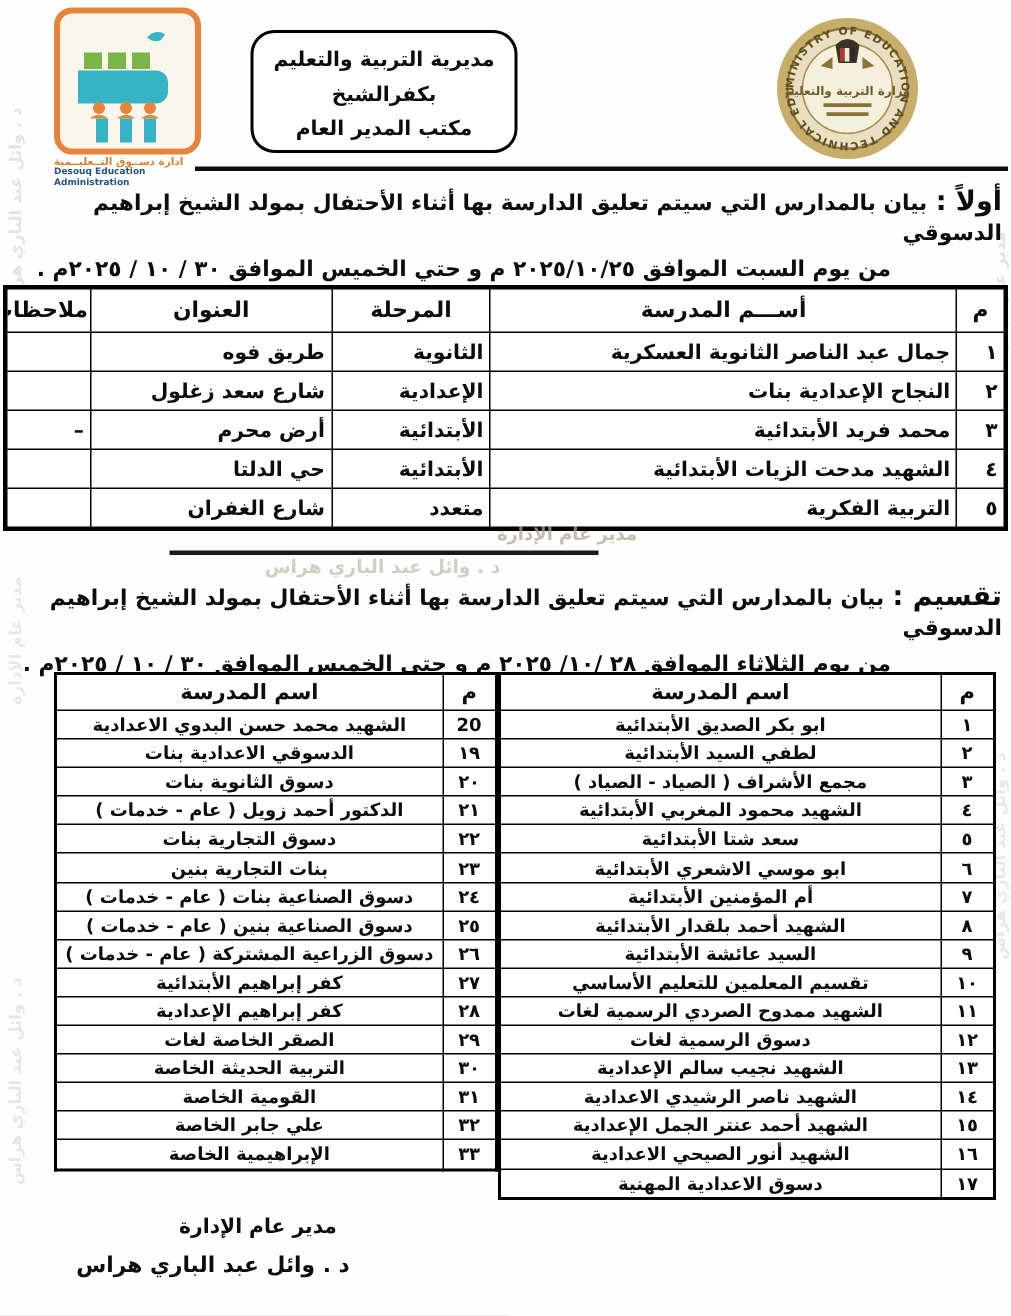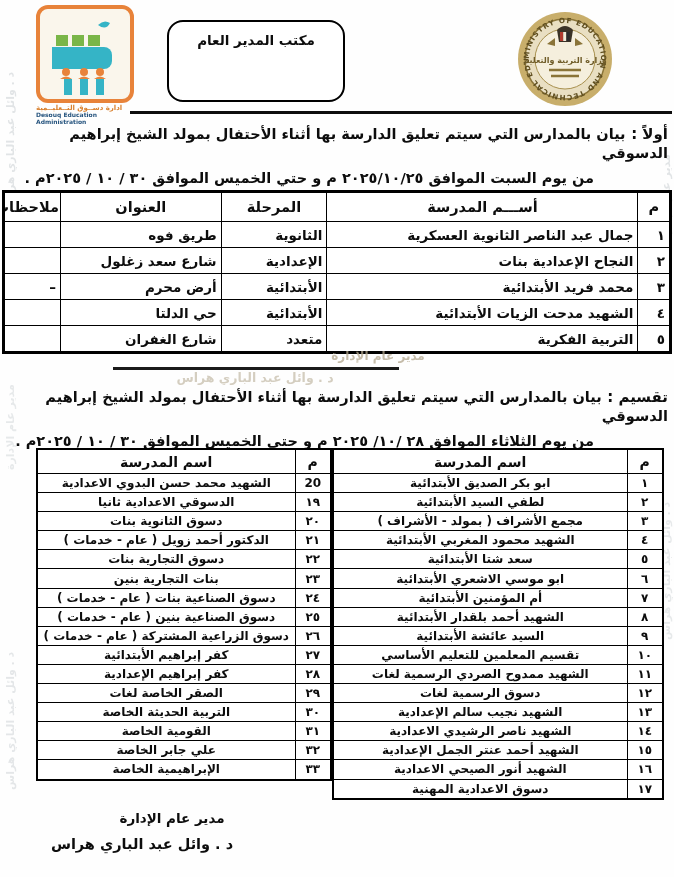--- a/index.html
+++ b/index.html
@@ -20,21 +20,21 @@
     border:2.5px solid #000; border-radius:16px; background:#fff;
     text-align:center; padding-top:7px; box-sizing:border-box;
   }
   #office-box div{font-weight:bold; font-size:13.5px; line-height:1.72;}
   #seal{position:absolute; left:505px; top:8px; width:120px; height:102px;}
   #header-rule{position:absolute; left:130px; top:111px; width:542px; height:3px; background:#0d0d0d;}
   
   .para{position:absolute; right:6px; left:6px; text-align:right; font-weight:bold;}
   #sec1{top:124px;}
   #sec2{top:387px;}
-  .para .label{font-size:15px;}
+  .para .label{font-size:18px;}
   .para .l1{font-size:14.5px;}
   .para .l2{display:block; font-size:14.5px; margin:8px 74px 0 0;text-align:right;}
   
   table{border-collapse:collapse; table-layout:fixed; background:#fff;}
   th,td{border:1.6px solid #000; font-weight:bold; overflow:hidden; white-space:nowrap;}
   #table1{position:absolute; left:2px; top:190px; width:670px; border:3px solid #000;}
   #table1 th{font-size:14.5px; height:26px;}
   #table1 td{font-size:13.5px; height:25px; text-align:right; padding:0 4px;}
   #table2-right{position:absolute; left:332px; top:448px; width:330px; border:2.5px solid #000;}
   #table2-left {position:absolute; left:36px;  top:448px; width:294px; border:2.5px solid #000;}
@@ -77,20 +77,21 @@
       <path d="M20 70 q6 -5 12 0z M38 70 q6 -5 12 0z M54 70 q6 -5 12 0z" fill="#e8833a"></path>
       <rect x="24" y="70" width="8" height="16" fill="#35b4c6"></rect>
       <rect x="40" y="70" width="8" height="16" fill="#35b4c6"></rect>
       <rect x="56" y="70" width="8" height="16" fill="#35b4c6"></rect>
     </svg>
     <span class="cap-ar rtl">ادارة دســوق التــعليــمية</span>
     <span class="cap-en">Desouq Education Administration</span>
   </div>
 
   <div id="office-box" class="rtl">
+    <div>مديرية التربية والتعليم بكفرالشيخ</div>
     <div>مكتب المدير العام</div>
   </div>
 
   <svg id="seal" viewBox="0 0 120 102">
     <circle cx="60" cy="51" r="47" fill="#c8ae6b"></circle>
     <circle cx="60" cy="51" r="40" fill="#e9dfc2" stroke="#8a7438" stroke-width="1.5"></circle>
     <circle cx="60" cy="51" r="30" fill="#f5efdd" stroke="#a8904e" stroke-width="1"></circle>
     <defs>
       <path id="ringpath" d="M60,51 m-36,0 a36,36 0 1,1 72,0 a36,36 0 1,1 -72,0"></path>
     </defs>
@@ -198,21 +199,21 @@
         <tr>
           <td>١</td>
           <td>ابو بكر الصديق الأبتدائية</td>
         </tr>
         <tr>
           <td>٢</td>
           <td>لطفي السيد الأبتدائية</td>
         </tr>
         <tr>
           <td>٣</td>
-          <td>مجمع الأشراف ( بمولد - الأشراف )</td>
+          <td>مجمع الأشراف ( الصياد - الصياد )</td>
         </tr>
         <tr>
           <td>٤</td>
           <td>الشهيد محمود المغربي الأبتدائية</td>
         </tr>
         <tr>
           <td>٥</td>
           <td>سعد شتا الأبتدائية</td>
         </tr>
         <tr>
@@ -277,21 +278,21 @@
         <th>اسم المدرسة</th>
       </tr>
     </thead>
     <tbody id="t2l-body">
         <tr>
           <td>20</td>
           <td>الشهيد محمد حسن البدوي الاعدادية</td>
         </tr>
         <tr>
           <td>١٩</td>
-          <td>الدسوقي الاعدادية ثانيا</td>
+          <td>الدسوقي الاعدادية بنات</td>
         </tr>
         <tr>
           <td>٢٠</td>
           <td>دسوق الثانوية بنات</td>
         </tr>
         <tr>
           <td>٢١</td>
           <td>الدكتور أحمد زويل ( عام - خدمات )</td>
         </tr>
         <tr>

